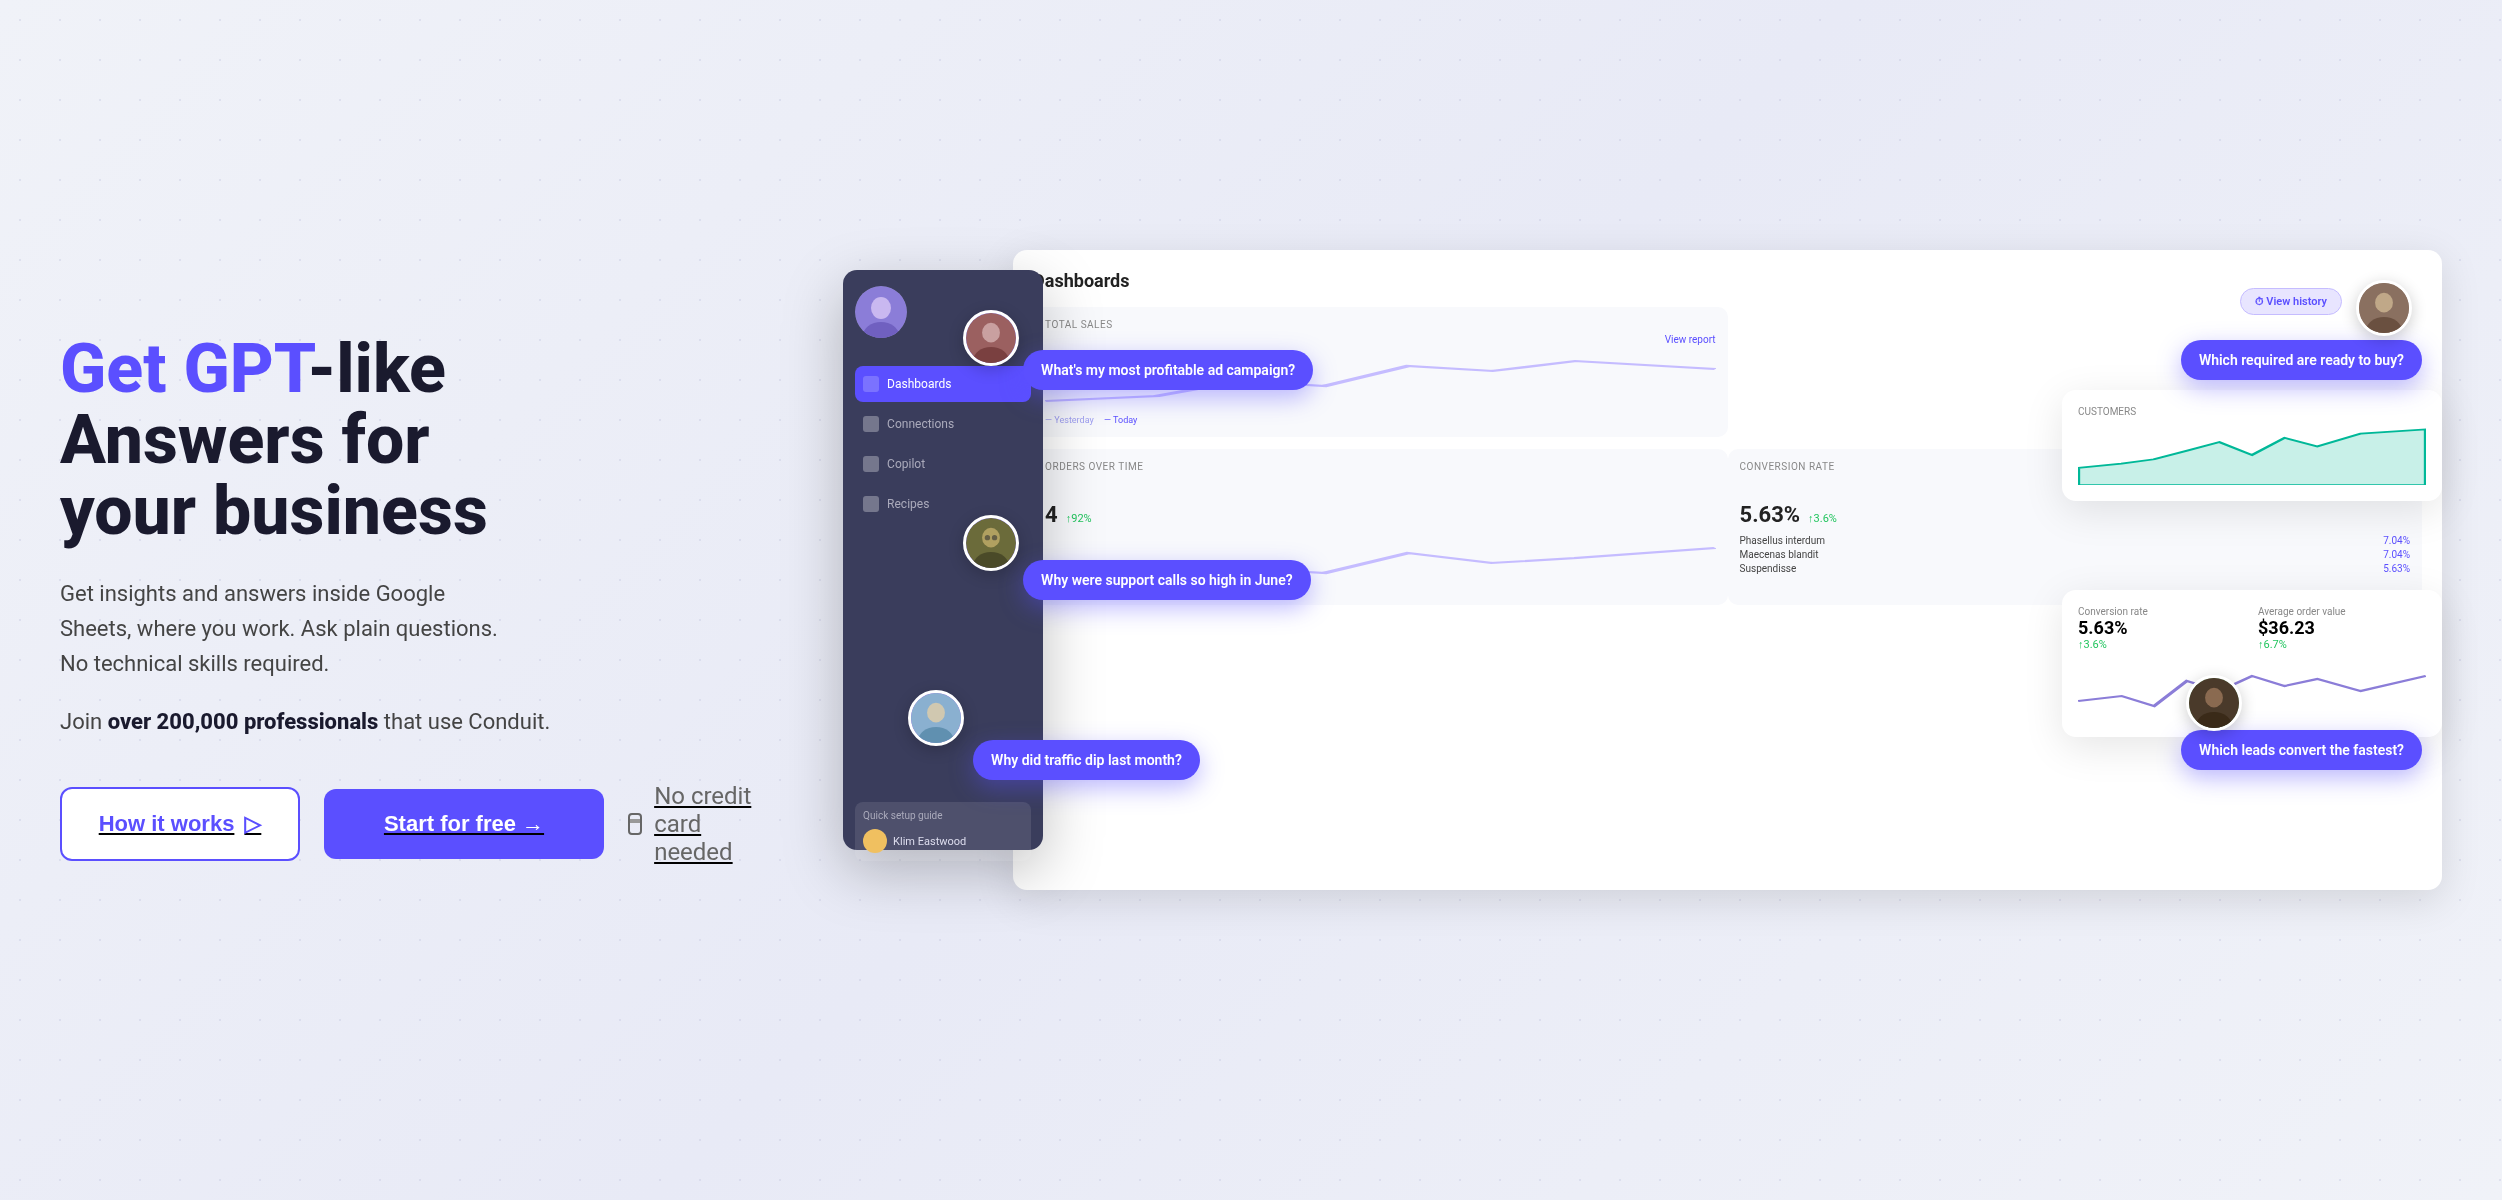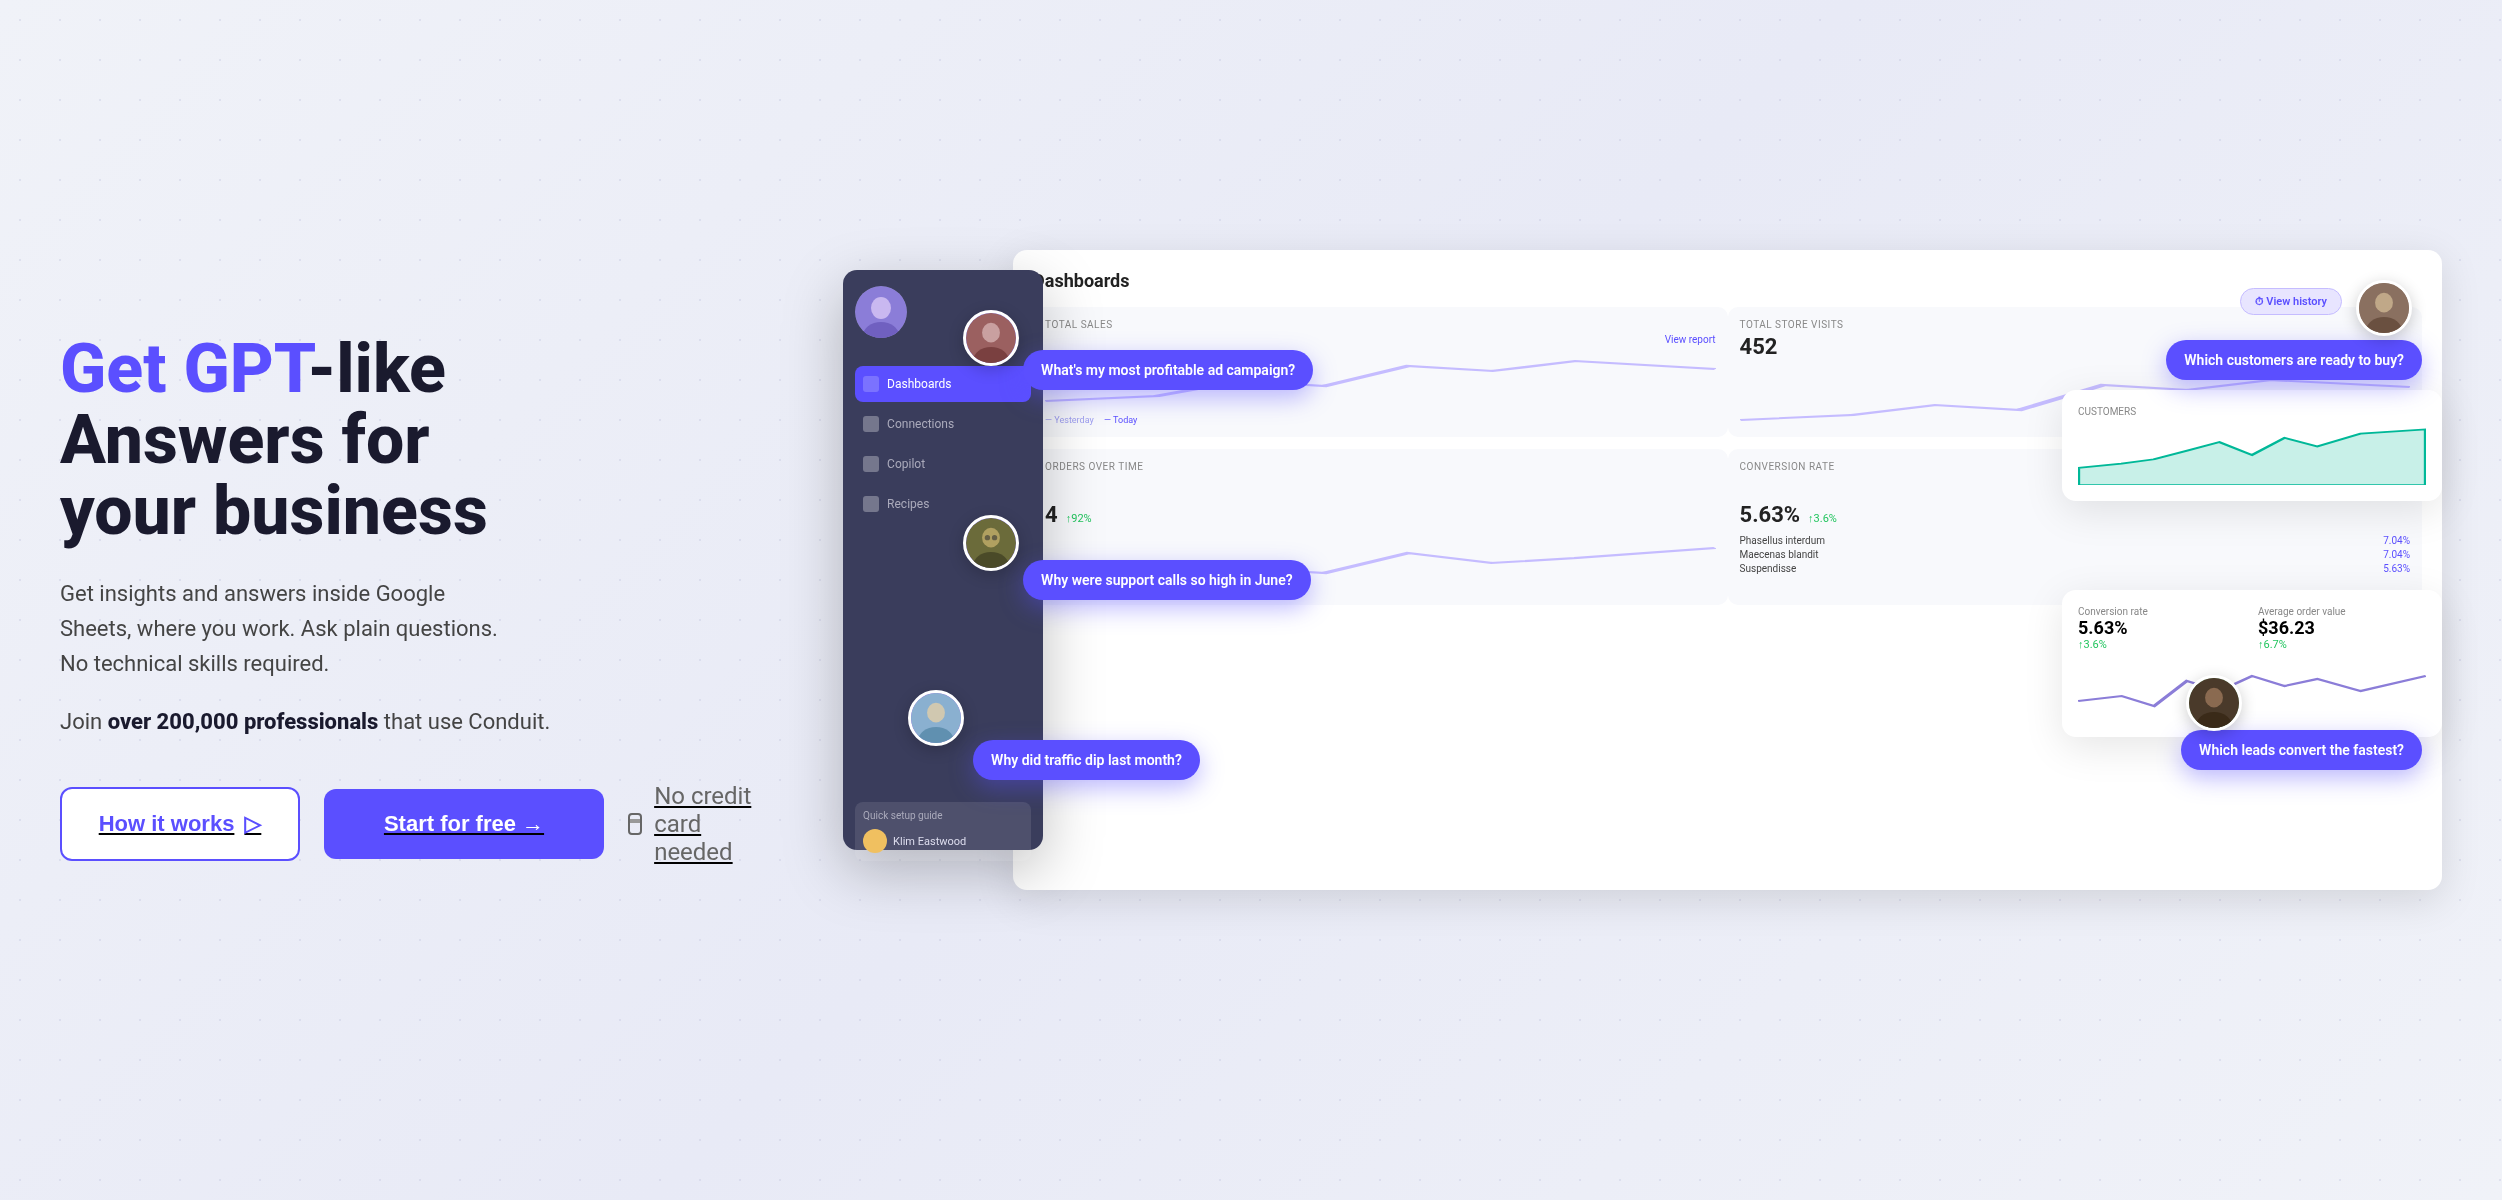--- a/index.html
+++ b/index.html
@@ -483,29 +483,20 @@
             <svg viewBox="0 0 120 60" preserveAspectRatio="none">
               <polyline points="0,50 20,45 35,30 50,35 65,15 80,20 95,10 120,18" fill="none" stroke="#c5bcff" stroke-width="2"></polyline>
             </svg>
           </div>
           <div style="font-size:9px;color:#aaa;margin-top:4px;">
             <span style="color:#a0a0f0;">— Yesterday</span>
             <span style="margin-left:8px;color:#5b4fff;">— Today</span>
           </div>
         </div>
 
-        <div class="metric-card">
-          <div class="metric-label">Total store visits</div>
-          <div class="metric-value">452</div>
-          <div class="chart-mini">
-            <svg viewBox="0 0 120 60" preserveAspectRatio="none">
-              <polyline points="0,55 20,50 35,40 50,45 65,20 80,25 95,15 120,22" fill="none" stroke="#c5bcff" stroke-width="2"></polyline>
-            </svg>
-          </div>
-        </div>
       </div>
 
       <div class="metrics-grid">
         <div class="metric-card">
           <div class="metric-label">Orders over time</div>
           <div style="display:flex;align-items:baseline;gap:8px;">
             <div class="metric-value">4</div>
             <div class="metric-change">↑92%</div>
           </div>
           <div class="chart-mini">
@@ -571,21 +562,21 @@
 
     <div class="floating-avatar avatar-3">
       <svg viewBox="0 0 56 56" xmlns="http://www.w3.org/2000/svg">
         <circle cx="28" cy="28" r="28" fill="#8ab0d0"></circle>
         <ellipse cx="28" cy="22" rx="10" ry="11" fill="#d0c8b0"></ellipse>
         <ellipse cx="28" cy="54" rx="20" ry="16" fill="#6090b0"></ellipse>
       </svg>
     </div>
 
     <div class="chat-bubble-right-1">
-      <span>Which customers are ready to buy?</span>
+      <span>Which required are ready to buy?</span>
     </div>
 
     <div class="chat-bubble-right-2">
       <span>Which leads convert the fastest?</span>
     </div>
 
     <div class="avatar-right-1">
       <svg viewBox="0 0 56 56" xmlns="http://www.w3.org/2000/svg">
         <circle cx="28" cy="28" r="28" fill="#8a7060"></circle>
         <ellipse cx="28" cy="22" rx="10" ry="11" fill="#c0a888"></ellipse>

